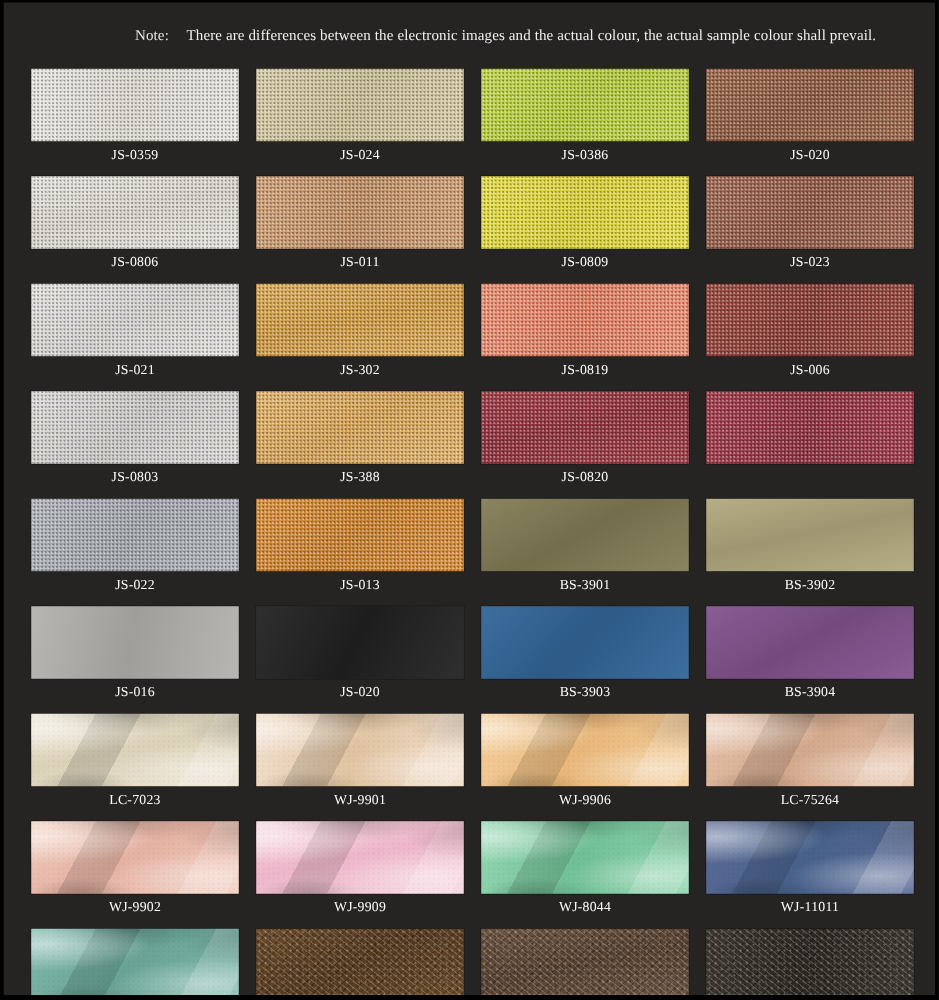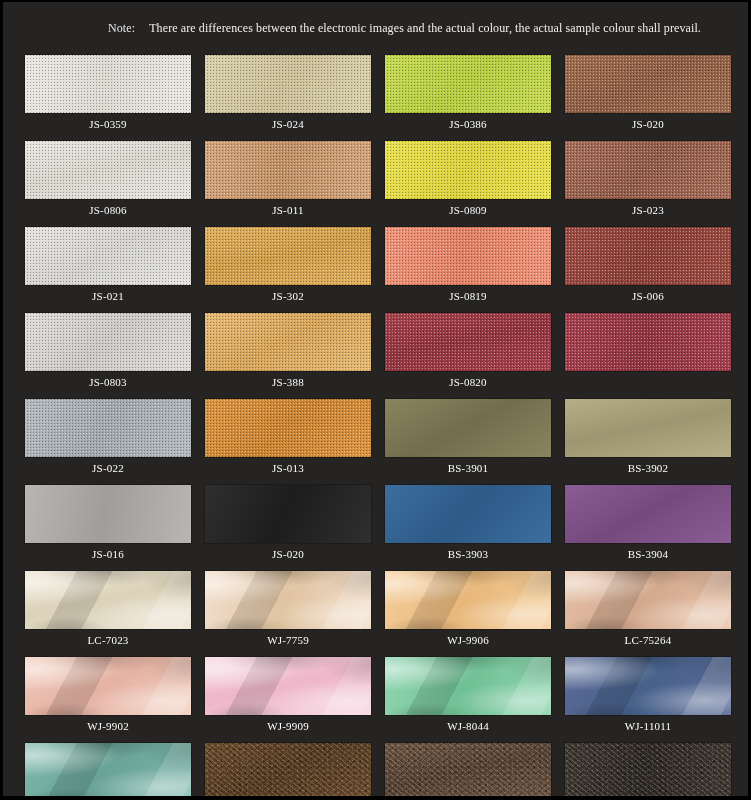--- a/index.html
+++ b/index.html
@@ -254,21 +254,21 @@
       <div class="cell">
         <div class="swatch grain-coarse" style="background: linear-gradient(151deg, rgb(138, 93, 149) 0%, rgb(116, 74, 126) 48%, rgb(138, 93, 149) 100%);"></div>
         <div class="label">BS-3904</div>
       </div>
       <div class="cell">
         <div class="swatch marble" style="background: linear-gradient(168deg, rgb(236, 229, 211) 0%, rgb(220, 210, 185) 48%, rgb(236, 229, 211) 100%);"></div>
         <div class="label">LC-7023</div>
       </div>
       <div class="cell">
         <div class="swatch marble" style="background: linear-gradient(100deg, rgb(241, 222, 203) 0%, rgb(224, 195, 160) 48%, rgb(241, 222, 203) 100%);"></div>
-        <div class="label">WJ-7759</div>
+        <div class="label">WJ-9901</div>
       </div>
       <div class="cell">
         <div class="swatch marble" style="background: linear-gradient(117deg, rgb(245, 207, 157) 0%, rgb(232, 183, 122) 48%, rgb(245, 207, 157) 100%);"></div>
         <div class="label">WJ-9906</div>
       </div>
       <div class="cell">
         <div class="swatch marble" style="background: linear-gradient(134deg, rgb(232, 196, 171) 0%, rgb(211, 169, 141) 48%, rgb(232, 196, 171) 100%);"></div>
         <div class="label">LC-75264</div>
       </div>
       <div class="cell">

